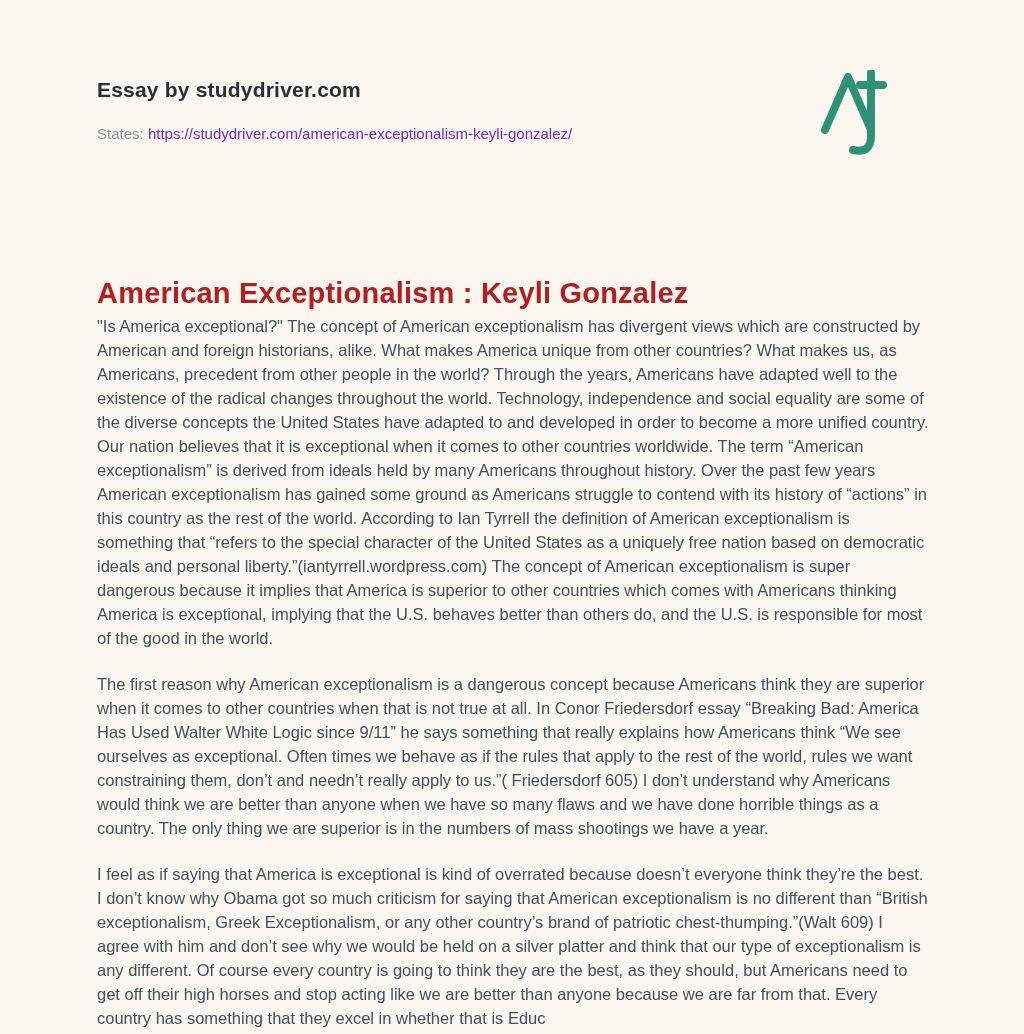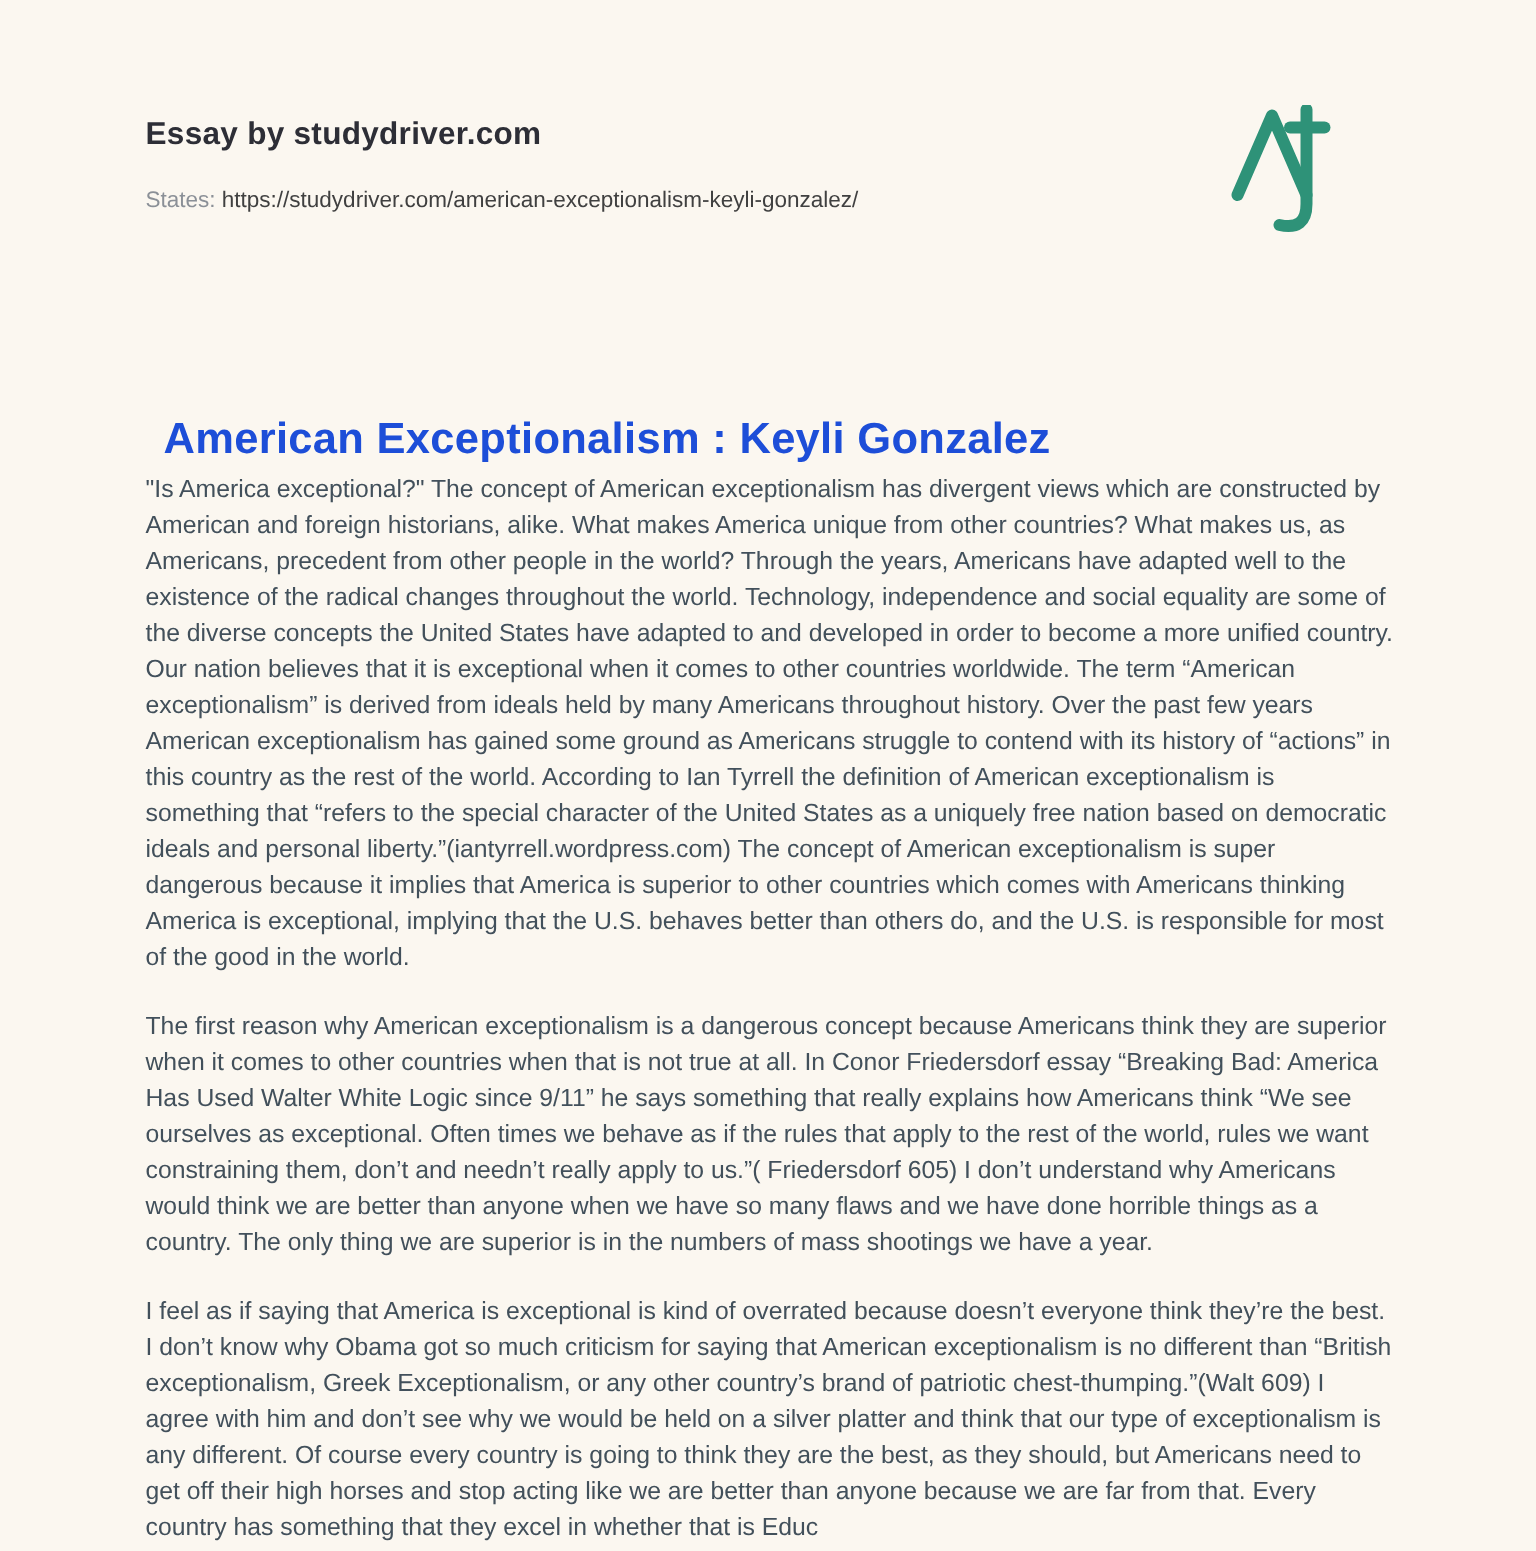--- a/index.html
+++ b/index.html
@@ -29,40 +29,40 @@
     color: #2d2e36;
   }
   .source-line {
     position: absolute;
     left: 97px;
     top: 125px;
     font-size: 15px;
     color: #8b9097;
   }
   .source-line a {
-    color: #404040;
+    color: #6d28d9;
     text-decoration: none;
     margin-top: 16px;
   }
   .logo {
     position: absolute;
     left: 820px;
     top: 70px;
     width: 70px;
     height: 95px;
   }
   .essay-title {
     position: absolute;
-    left: 109px;
+    left: 97px;
     top: 258px;
     width: 840px;
     font-size: 29px;
     font-weight: 700;
     letter-spacing: 0.2px;
-    color: #1d4ed8;
+    color: #b91c1c;
   }
   .essay-body {
     position: absolute;
     left: 97px;
     top: 314px;
     width: 832px;
     font-size: 16.5px;
     line-height: 24px;
     color: #42505b;
   }

